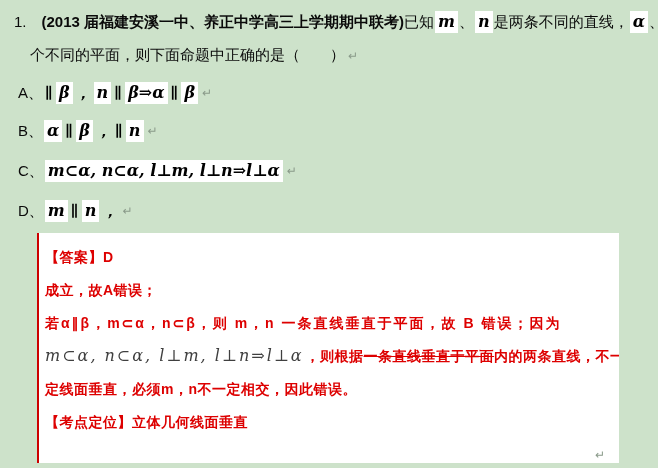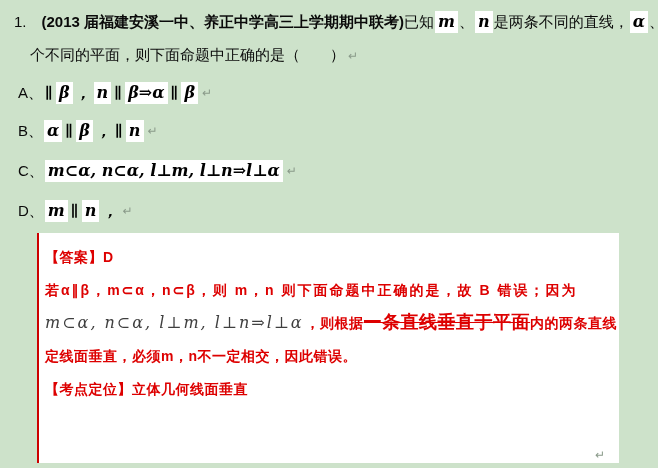--- a/index.html
+++ b/index.html
@@ -35,21 +35,21 @@
     padding:1px 3px;margin:0 1px;
   }
   .seg-s{
     color:#000;
     font-family:"DejaVu Serif","Liberation Serif",serif;
     font-style:italic;font-weight:bold;
     font-size:15px;padding:0 2px;
   }
   .seg-m{color:var(--mark);font-size:12px;padding-left:3px;font-style:normal;}
   .seg-r{color:var(--red);font-weight:bold;font-size:14px;letter-spacing:0.5px;}
-  .seg-rs{color:var(--red);font-weight:bold;font-size:18px;letter-spacing:0.5px;text-decoration:line-through;}
+  .seg-rs{color:var(--red);font-weight:bold;font-size:14px;letter-spacing:0.5px;text-decoration:line-through;}
   .seg-g{
     color:var(--eqgray);
     font-family:"DejaVu Serif","Liberation Serif",serif;
     font-style:italic;font-weight:normal;
     font-size:16px;letter-spacing:2px;padding-right:2px;
   }
   .answer-box{
     position:absolute;
     left:13px;top:233px;
     width:582px;height:230px;
@@ -112,21 +112,22 @@
         <span class="seg seg-eq">m</span>
         <span class="seg seg-s">∥</span>
         <span class="seg seg-eq">n</span>
         <span class="seg seg-s">，</span>
         <span class="seg seg-m">↵</span>
       </div>
     </div>
 
   <div class="answer-box" id="answer-box">
       <div class="box-line"><span class="seg seg-r">【答案】D</span></div>
-      <div class="box-line wide"><span class="seg seg-r">若α∥β，m⊂α，n⊂β，则 m，n 则下面命题中正确的是，故 B 错误；因为</span></div>
+      <div class="box-line"><span class="seg seg-r">成立，故A错误；</span></div>
+      <div class="box-line wide"><span class="seg seg-r">若α∥β，m⊂α，n⊂β，则 m，n 一条直线垂直于平面，故 B 错误；因为</span></div>
       <div class="box-line"><span class="seg seg-g">m⊂α, n⊂α, l⊥m, l⊥n⇒l⊥α</span><span class="seg seg-r">，则根据</span><span class="seg seg-rs">一条直线垂直于平面</span><span class="seg seg-r">内的两条直线，不一</span></div>
       <div class="box-line"><span class="seg seg-r">定线面垂直，必须m，n不一定相交，因此错误。</span></div>
       <div class="box-line"><span class="seg seg-r">【考点定位】立体几何线面垂直</span></div>
     </div>
 
   <span class="pmark-end">↵</span>
 
 </div>
 
 </body></html>

